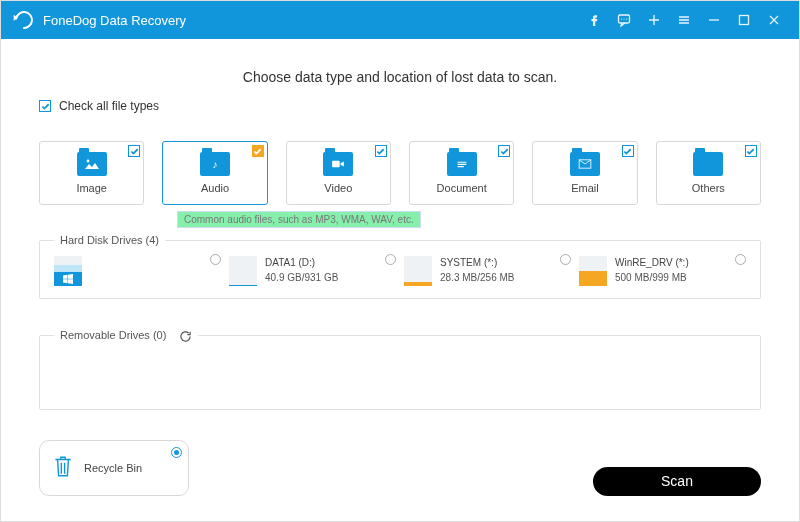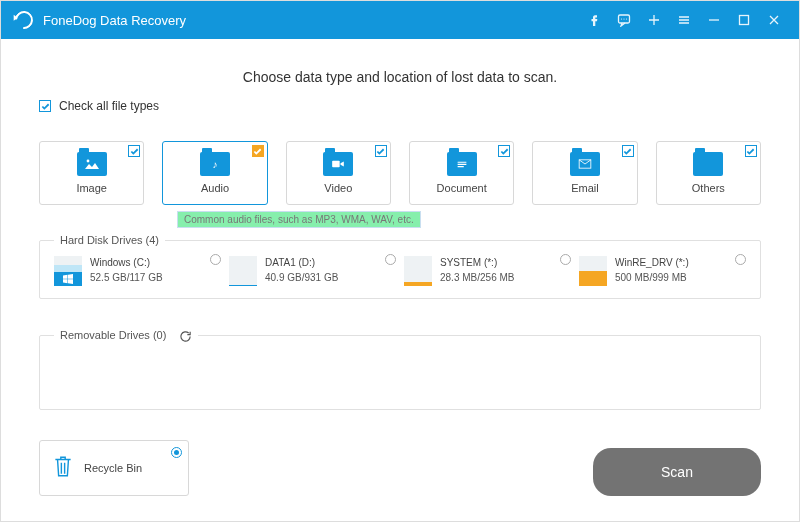--- a/index.html
+++ b/index.html
@@ -36,26 +36,26 @@
 .dicon { width: 28px; height: 30px; display: flex; flex-direction: column; }
 .dicon .fill { flex: 1; }
 .dicon .win { height: 14px; background: #1296db; display:flex; align-items:center; justify-content:center;}
 .dicon .win svg { width:10px; height:10px; fill:#fff;}
 .dinfo { font-size: 10px; color: #555; line-height: 1.45; }
 .dinfo .dn { color: #444; }
 .refresh { display:inline-flex; margin-left: 10px; vertical-align: middle;}
 .refresh svg { width:13px; height:13px; stroke:#555; fill:none; stroke-width:1.3;}
 .removable-body { height: 44px; }
 .bottom { display:flex; align-items:flex-end; gap: 20px; padding: 0 38px;}
-.recycle { width: 150px; height: 56px; border:1px solid #d8d8d8; border-radius:3px; position:relative; display:flex; align-items:center; gap:10px; padding: 0 12px;}
+.recycle { width: 150px; height: 56px; border:1px solid #d8d8d8; border-radius:10px; position:relative; display:flex; align-items:center; gap:10px; padding: 0 12px;}
 .recycle .radio { position:absolute; top:6px; right:6px; width:11px; height:11px; border:1px solid #1296db; border-radius:50%; }
 .recycle .radio::after{content:""; position:absolute; inset:2px; background:#1296db; border-radius:50%;}
 .recycle .bicon svg { width:22px; height:24px; stroke:#1296db; fill:none; stroke-width:1.3;}
 .recycle .blabel{ font-size:11px; color:#444;}
-.scan { margin-left:auto; width: 168px; height: 48px; background:#737373; color:#fff; border:none; border-radius:18px; font-size:14px; cursor:pointer;}
+.scan { margin-left:auto; width: 168px; height: 29px; background:#000000; color:#fff; border:none; border-radius:18px; font-size:14px; cursor:pointer;}
 </style>
 </head>
 <body>
 
 <div class="titlebar">
   <span class="logo"></span>
   <span class="title">FoneDog Data Recovery</span>
   <span class="spacer"></span>
   <span class="winbtn">
       <svg viewBox="0 0 14 14">
@@ -195,24 +195,20 @@
     <div class="drives" id="hdd-list">
         <div class="drive">
           <span class="radio"></span>
           <div class="dicon">
             <div class="fill" style="background:linear-gradient(to top,#bfe6f7 45%,#eef2f4 45%)"></div>
             <div class="win">
               <svg viewBox="0 0 10 10">
                 <path d="M0 1.5L4.5.8v4H0zM5 .7L10 0v4.8H5zM0 5.3h4.5v4L0 8.6zM5 5.3h5V10l-5-.8z"></path>
               </svg>
             </div>
-          </div>
-          <div class="dinfo">
-            <div class="dn">Windows (C:)</div>
-            <div>52.5 GB/117 GB</div>
           </div>
         </div>
         <div class="drive">
           <span class="radio"></span>
           <div class="dicon">
             <div class="fill" style="background:linear-gradient(to top,#1296db 5%,#eef2f4 5%)"></div>
           </div>
           <div class="dinfo">
             <div class="dn">DATA1 (D:)</div>
             <div>40.9 GB/931 GB</div>

